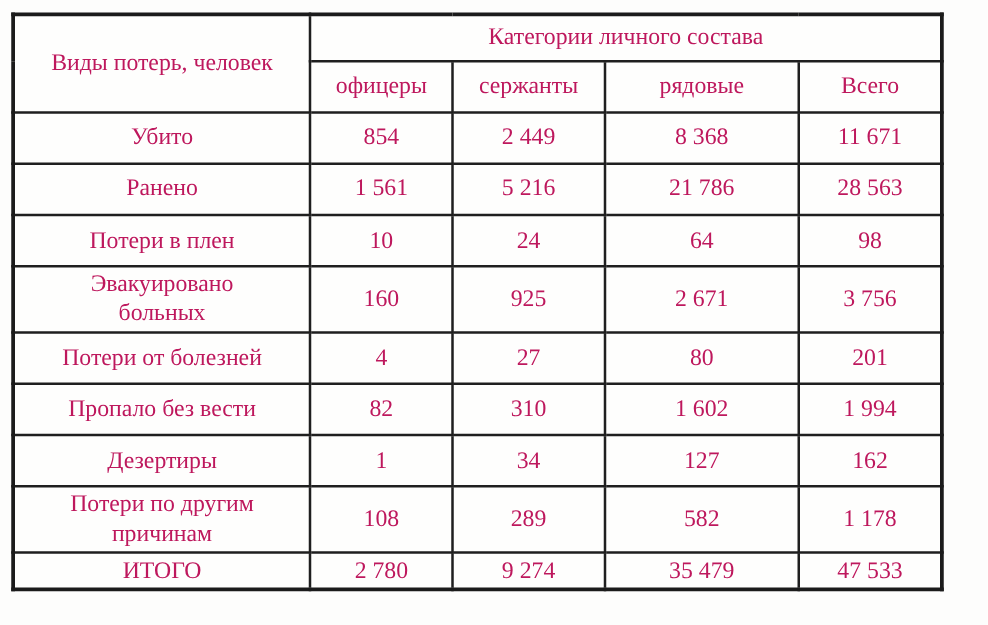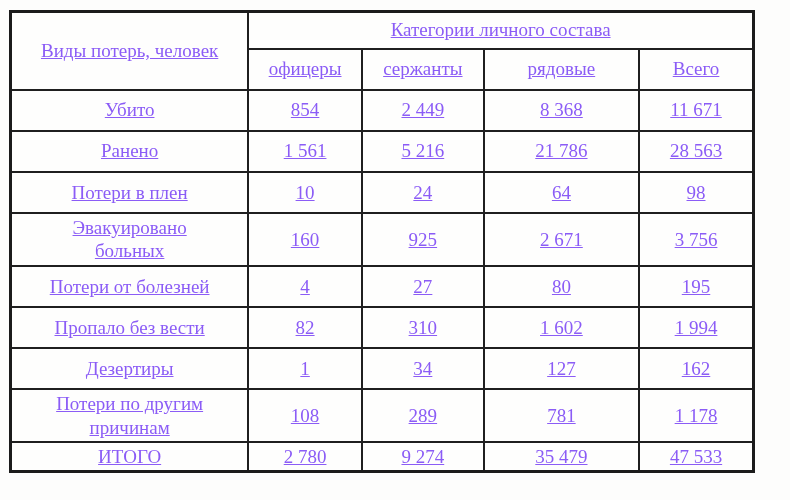--- a/index.html
+++ b/index.html
@@ -27,25 +27,24 @@
     table-layout: fixed;
     background: #fefefd;
   }
   table.doc-table th,
   table.doc-table td {
     border: 2px solid #1f1f1f;
     text-align: center;
     vertical-align: middle;
     font-size: 19px;
     font-weight: 400;
-    color: #8b5cf6;
+    color: #be185d;
     padding: 1px 4px;
     white-space: pre-line;
     line-height: 1.25;
-    text-decoration: underline;
   }
   table.doc-table {
     border: 3px solid #1b1b1b;
   }
   col.c-label  { width: 32%;   }
   col.c-off    { width: 15.3%; }
   col.c-serg   { width: 16.4%; }
   col.c-ryad   { width: 20.9%; }
   col.c-vsego  { width: 15.4%; }
 
@@ -107,42 +106,42 @@
           <td>160</td>
           <td>925</td>
           <td>2 671</td>
           <td>3 756</td>
         </tr>
         <tr>
           <td>Потери от болезней</td>
           <td>4</td>
           <td>27</td>
           <td>80</td>
-          <td>195</td>
+          <td>201</td>
         </tr>
         <tr>
           <td>Пропало без вести</td>
           <td>82</td>
           <td>310</td>
           <td>1 602</td>
           <td>1 994</td>
         </tr>
         <tr>
           <td>Дезертиры</td>
           <td>1</td>
           <td>34</td>
           <td>127</td>
           <td>162</td>
         </tr>
         <tr class="tall">
           <td>Потери по другим
 причинам</td>
           <td>108</td>
           <td>289</td>
-          <td>781</td>
+          <td>582</td>
           <td>1 178</td>
         </tr>
         <tr class="total-row">
           <td>ИТОГО</td>
           <td>2 780</td>
           <td>9 274</td>
           <td>35 479</td>
           <td>47 533</td>
         </tr>
       </tbody>

